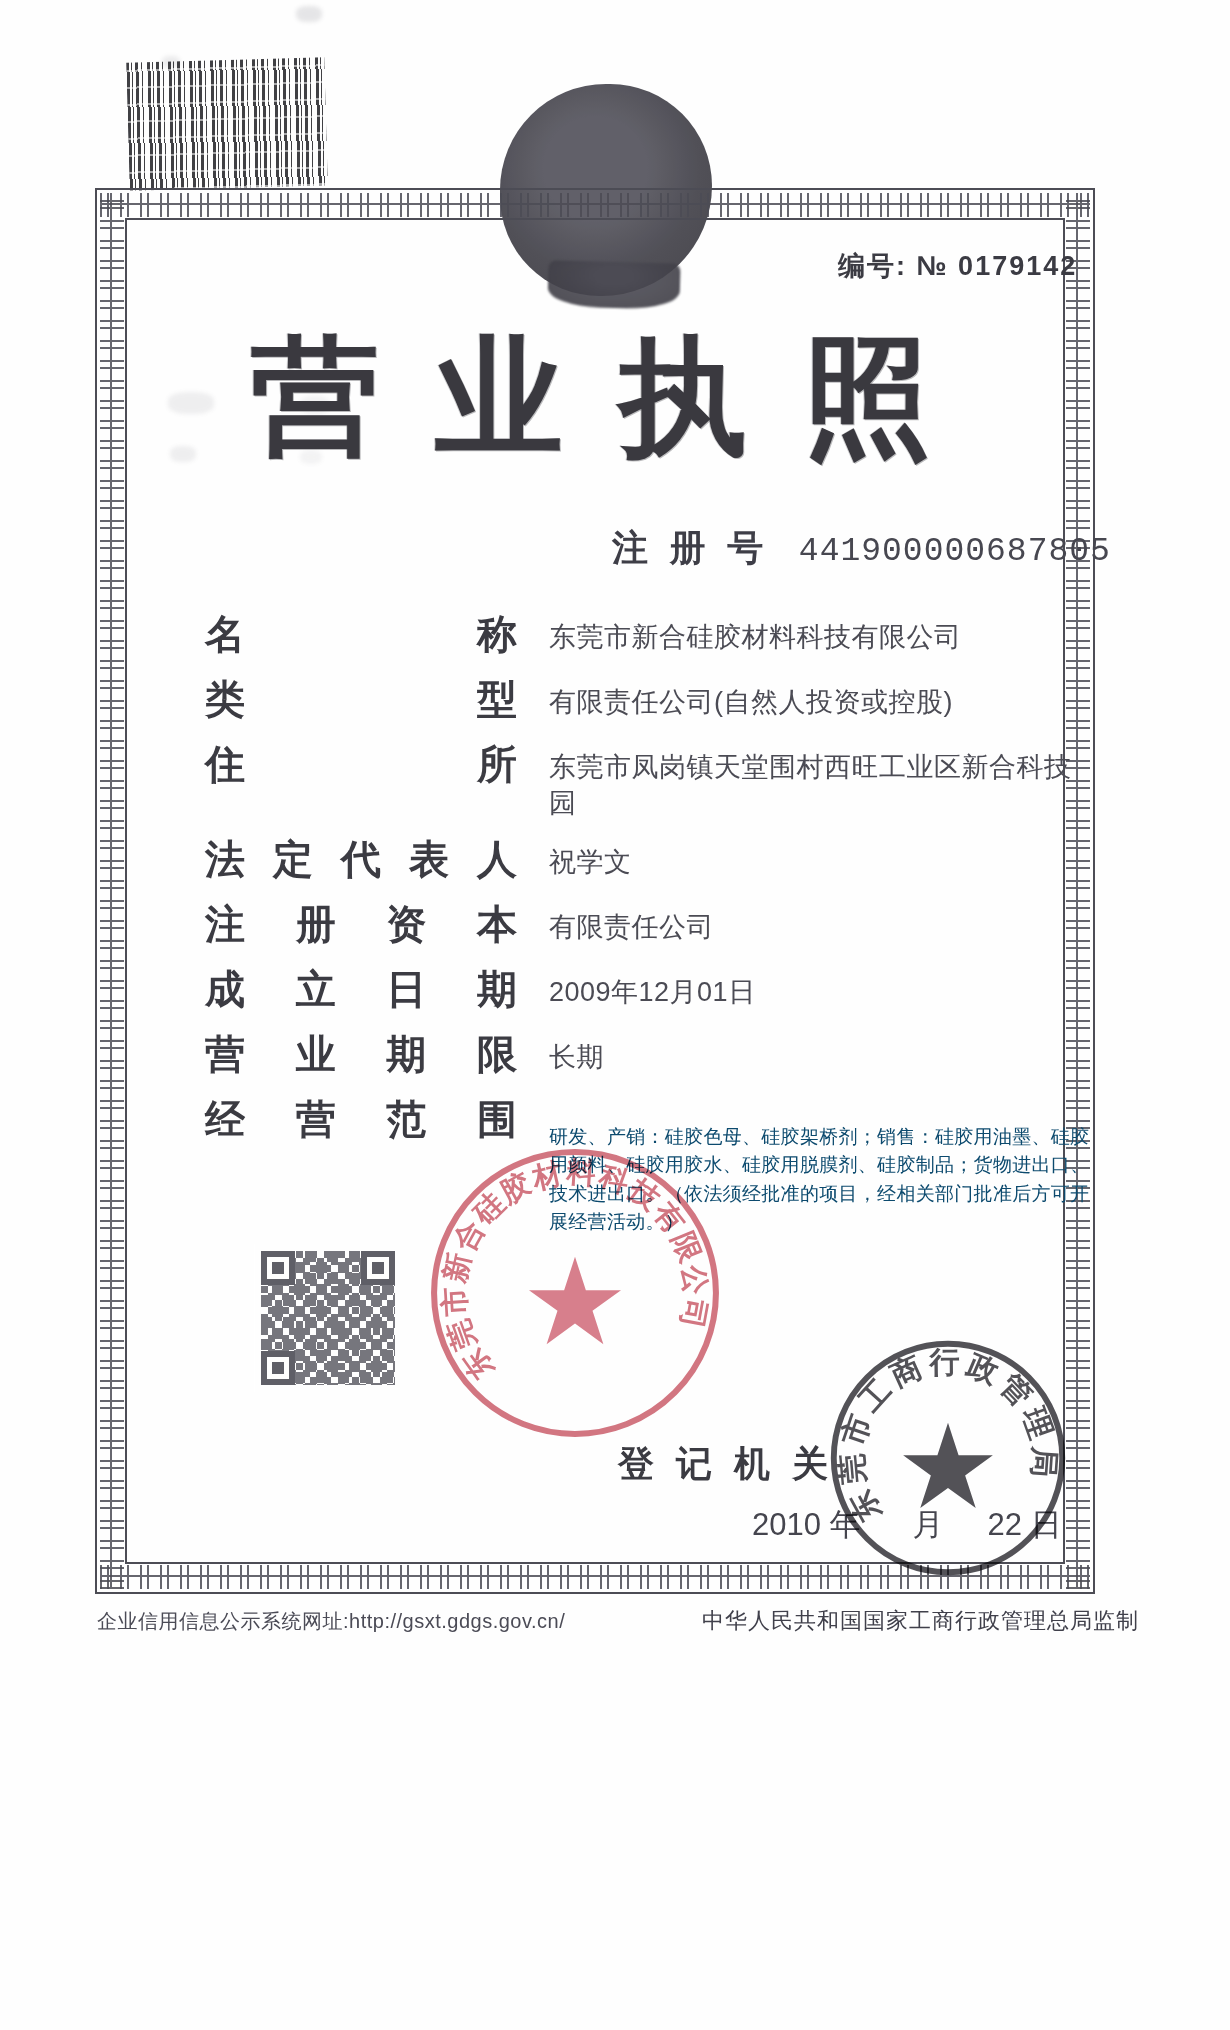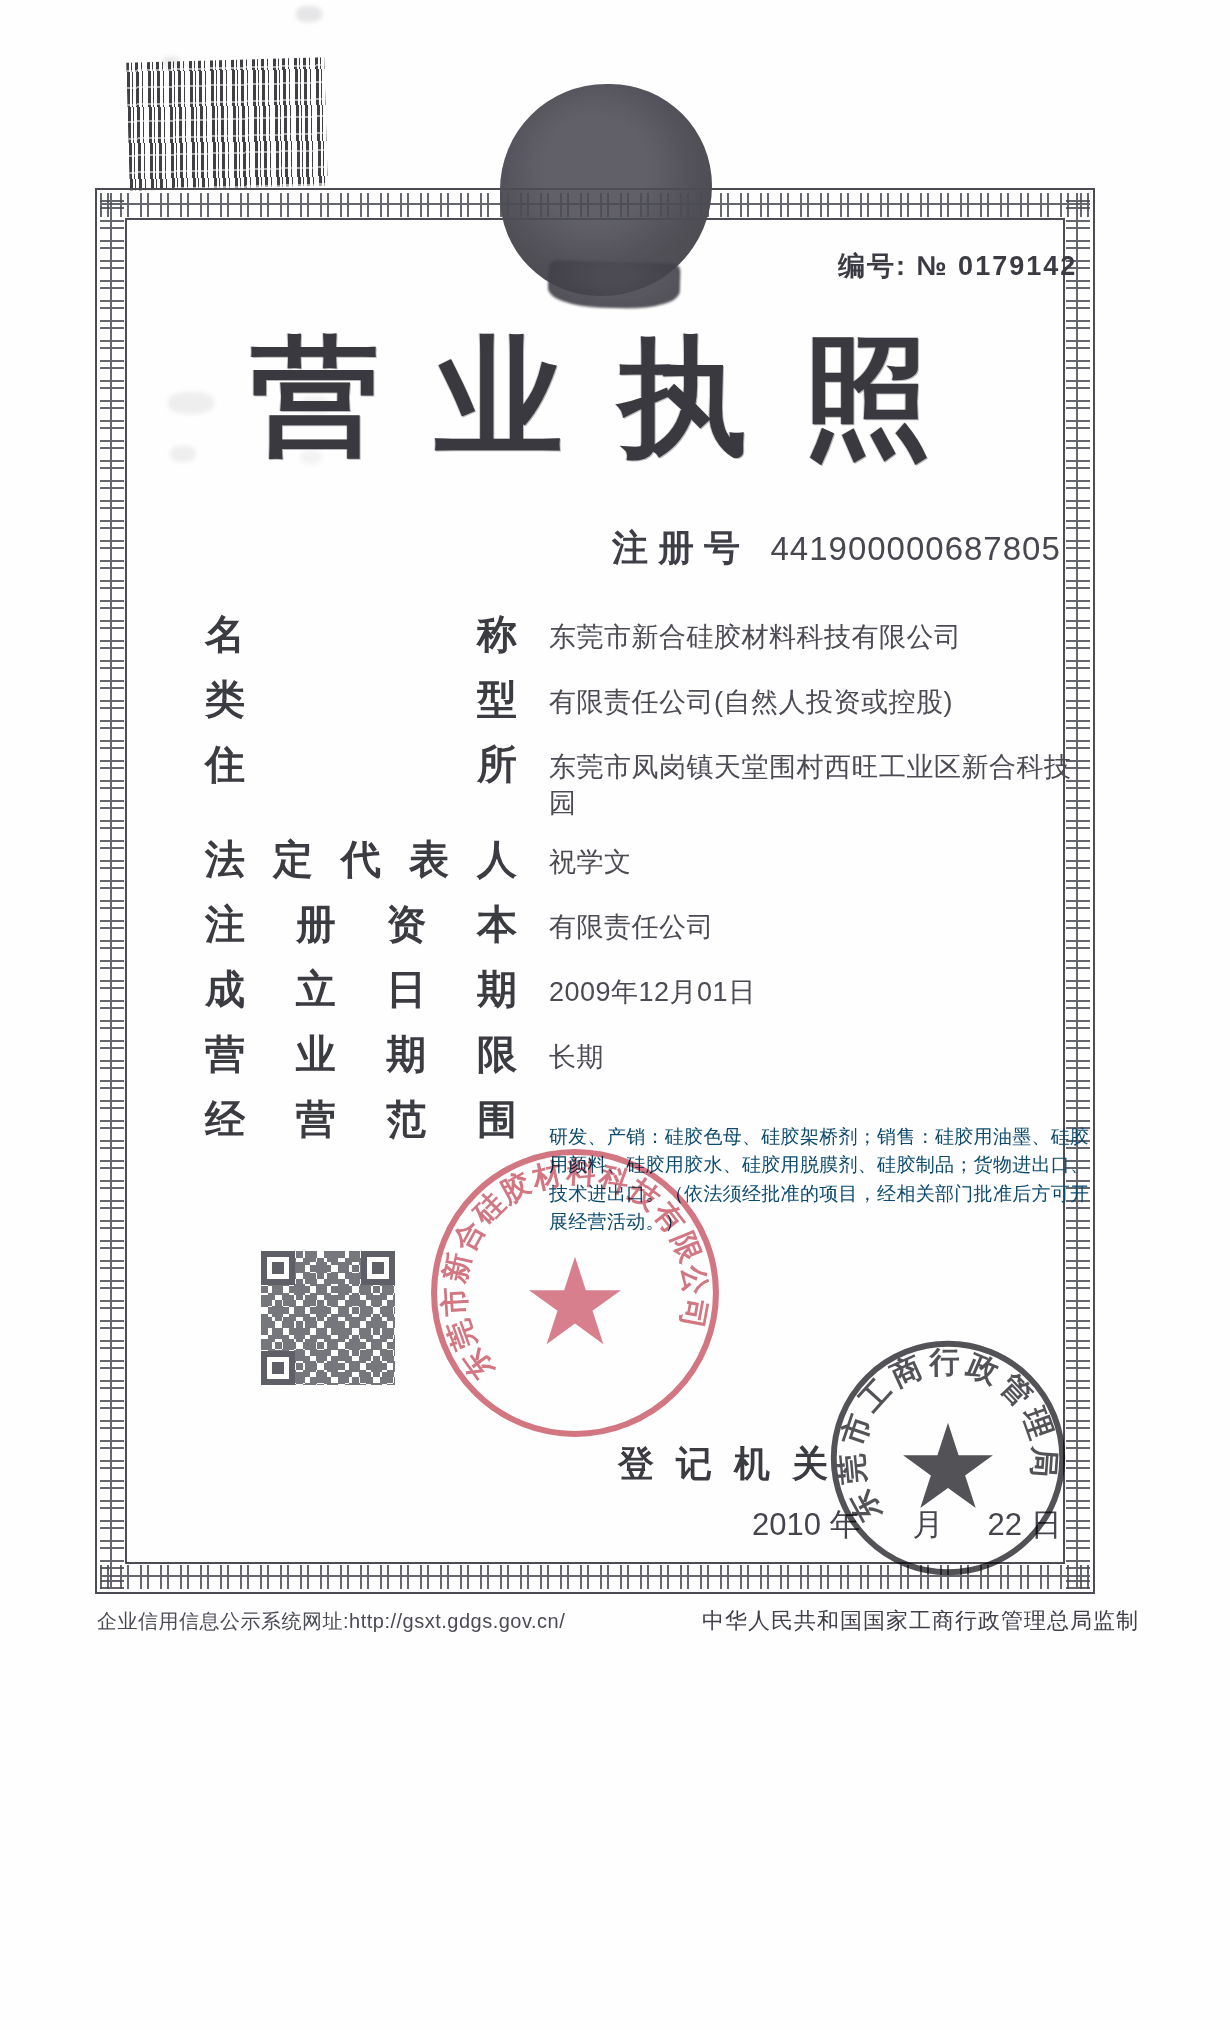--- a/index.html
+++ b/index.html
@@ -72,20 +72,21 @@
     position:absolute; left:95px; top:312px; width:1000px;
     text-align:center; font-size:128px; font-weight:900; color:#3a393f;
     letter-spacing:56px; padding-left:48px; white-space:nowrap;
     text-shadow:1px 1px 0 rgba(60,60,66,.35), -1px 0 0 rgba(60,60,66,.25);
   }
 
   
   .regno {
     position:absolute; left:612px; top:524px; white-space:nowrap;
     color:#474750;
+    font-family:Liberation Mono, monospace;
   }
   .regno .lbl { font-size:36px; font-weight:600; color:#3e3e47; margin-right:26px; }
   .regno .val { font-size:33px; letter-spacing:1px; }
 
   
   .fields { position:absolute; left:205px; top:610px; width:890px; }
   .frow { display:flex; align-items:flex-start; min-height:52px; margin-bottom:13px; }
   .frow .flabel {
     flex:0 0 312px; font-size:40px; font-weight:600; color:#3b3b42;
     text-align:justify; text-align-last:justify; line-height:1.2;

